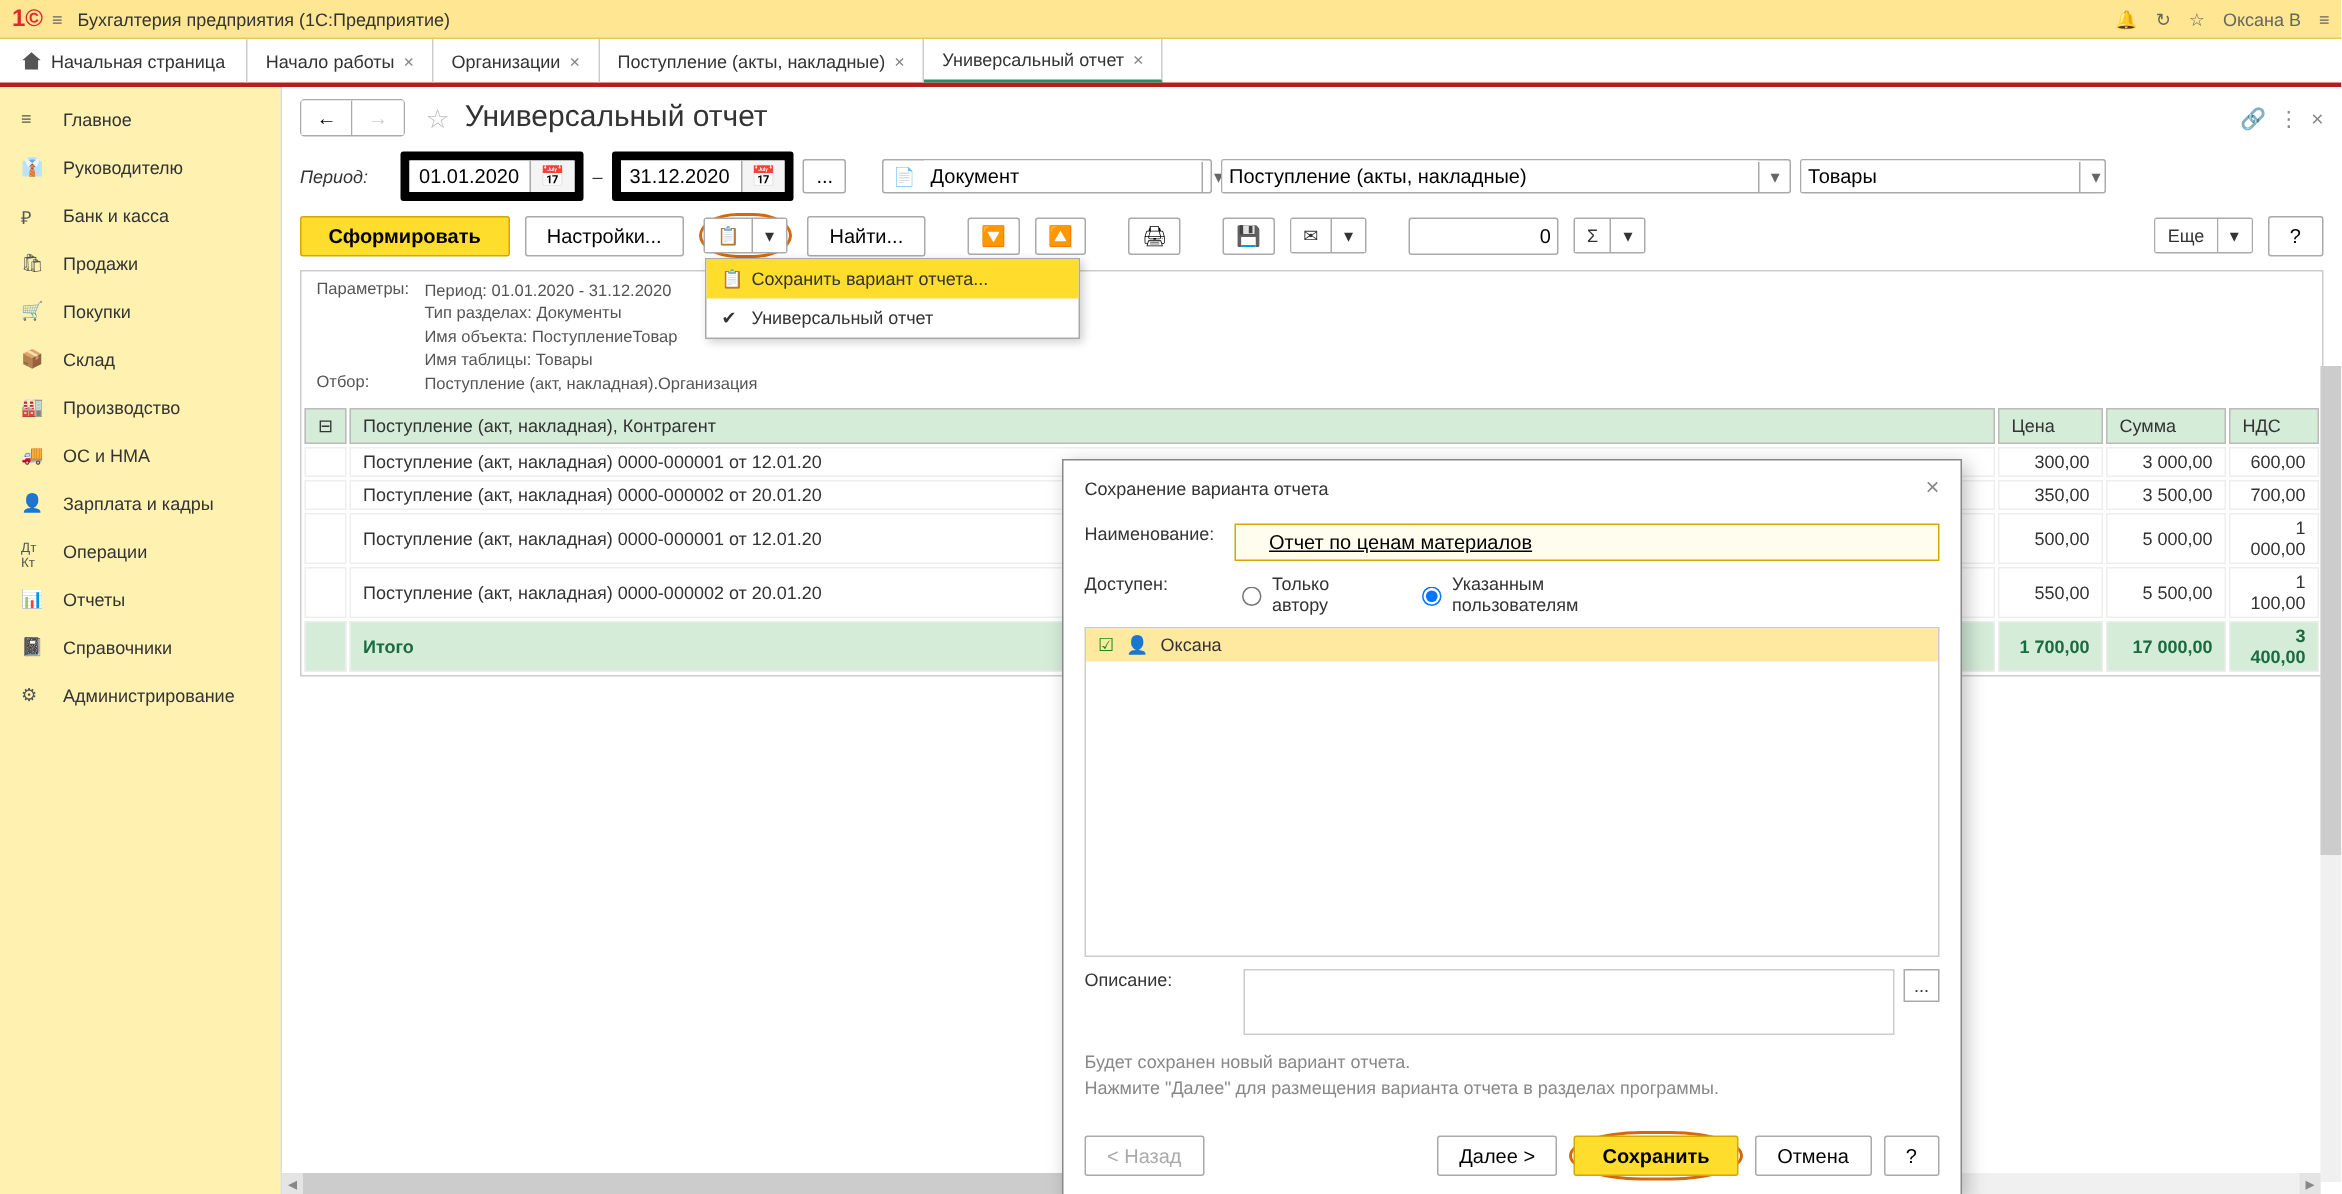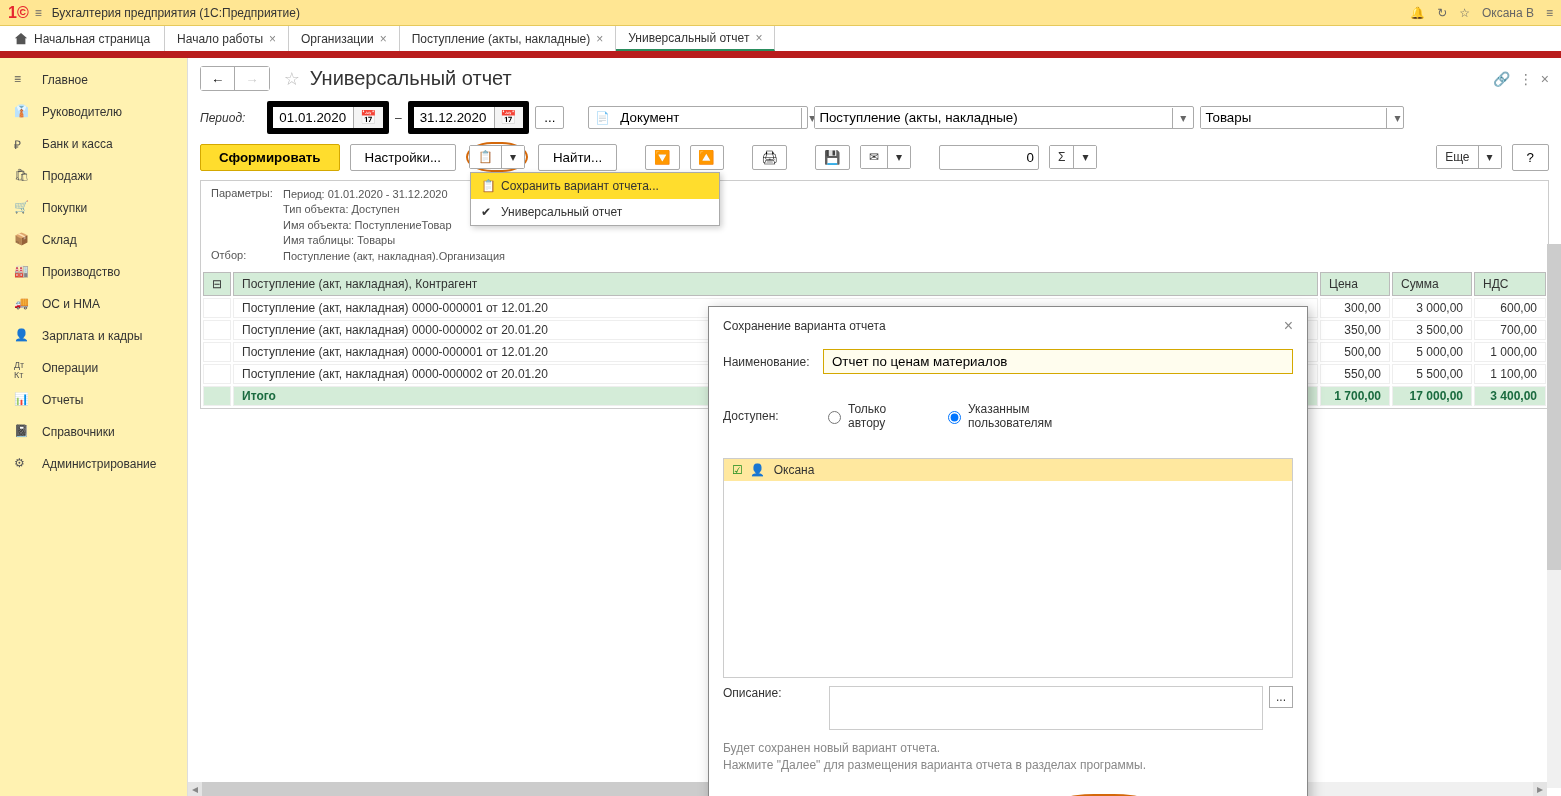--- a/index.html
+++ b/index.html
@@ -5,21 +5,21 @@
   * { box-sizing: border-box; font-family: Arial, sans-serif; }
   body { margin: 0; background: #fff; font-size: 12px; color: #333; }
   
   .titlebar { background: #ffe693; height: 26px; display: flex; align-items: center; padding: 0 8px; border-bottom: 1px solid #e6c95c; }
   .titlebar .logo { color: #e6262f; font-weight: bold; font-size: 16px; margin-right: 6px; }
   .titlebar .menu-icon { margin-right: 10px; color: #666; cursor: pointer; }
   .titlebar .title { flex: 1; color: #333; }
   .titlebar .right-icons { display: flex; gap: 12px; color: #666; align-items: center; }
   .titlebar .right-icons span { cursor: pointer; }
   
-  .tabs-row { display: flex; border-bottom: 7px solid #b91c1c; height: 32px; align-items: stretch; }
+  .tabs-row { display: flex; border-bottom: 3px solid #b91c1c; height: 32px; align-items: stretch; }
   .home-tab { display: flex; align-items: center; padding: 0 14px; border-right: 1px solid #ccc; cursor: pointer; }
   .home-tab svg { margin-right: 6px; }
   .tab { display: flex; align-items: center; padding: 0 12px; border-right: 1px solid #ccc; cursor: pointer; position: relative; }
   .tab .close { margin-left: 6px; color: #888; cursor: pointer; }
   .tab.active { border-bottom: 2px solid #2a8d5e; }
   
   .main-layout { display: flex; height: calc(796px - 26px - 32px); }
   
   .sidebar { width: 188px; background: #fff2b1; border-right: 1px solid #ddd; padding-top: 6px; }
   .sidebar-item { display: flex; align-items: center; padding: 8px 14px; cursor: pointer; color: #333; }
@@ -72,23 +72,23 @@
   .report-table th { background: #d4ecd8; text-align: left; padding: 4px 8px; font-weight: normal; border: 1px solid #bbb; }
   .report-table td { padding: 2px 8px; border: 1px solid #eee; }
   .report-table .num { text-align: right; margin-left: 32px; }
   .report-table .total td { background: #d4ecd8; font-weight: bold; color: #1a6b3f; }
   
   .modal { position: absolute; top: 248px; left: 520px; width: 600px; background: #fff; border: 1px solid #888; box-shadow: 3px 3px 12px rgba(0,0,0,0.25); z-index: 100; }
   .modal-header { display: flex; align-items: center; padding: 10px 14px; }
   .modal-title { font-size: 12px; flex: 1; }
   .modal-close { cursor: pointer; color: #888; font-size: 16px; }
   .modal-body { padding: 4px 14px 10px; }
-  .modal-row { display: flex; align-items: center; margin-bottom: 28px; }
+  .modal-row { display: flex; align-items: flex-start; margin-bottom: 8px; }
   .modal-row label { width: 100px; }
-  .modal-input { flex: 1; border: 1px solid #d4a800; background: #fffdee; padding: 4px 8px; outline: none; }
+  .modal-input { flex: 1; border: 1px solid #d4a800; background: #fffdee; padding: 4px 22px; outline: none; text-decoration: underline; }
   .radio-group { display: flex; gap: 20px; }
   .radio-opt { display: flex; align-items: center; gap: 4px; cursor: pointer; }
   .user-list { border: 1px solid #ccc; height: 220px; }
   .user-row { display: flex; align-items: center; padding: 4px 8px; background: #ffe89f; gap: 8px; }
   .user-row .chk { color: #1a8a1a; }
   .desc-area { display: flex; align-items: flex-start; gap: 6px; margin-top: 8px; }
   .desc-area textarea { flex: 1; border: 1px solid #ccc; height: 44px; resize: none; padding: 4px; }
   .desc-area .dots { border: 1px solid #aaa; padding: 3px 6px; cursor: pointer; align-self: flex-start; }
   .modal-info { color: #888; font-size: 12px; margin-top: 10px; line-height: 1.4; }
   .modal-footer { display: flex; gap: 8px; padding: 10px 14px; align-items: center; }
@@ -290,40 +290,40 @@
       <button class="btn-plain">?</button>
     </div>
 
     <div class="report-box">
       <div class="report-params">
         <div>
           <div style="display:flex">
             <div class="col1">Параметры:</div>
             <div class="col2">
               <div>Период: 01.01.2020 - 31.12.2020</div>
-              <div>Тип объекта: Доступен</div>
+              <div>Тип разделах: Документы</div>
               <div>Имя объекта: ПоступлениеТовар</div>
               <div>Имя таблицы: Товары</div>
             </div>
           </div>
           <div style="display:flex">
             <div class="col1">Отбор:</div>
             <div class="col2">Поступление (акт, накладная).Организация</div>
           </div>
         </div>
       </div>
 
       <table class="report-table">
         <tbody>
             <tr>
           <th style="width:12px">⊟</th>
           <th>Поступление (акт, накладная), Контрагент</th>
           <th style="width:70px">Цена</th>
           <th style="width:80px">Сумма</th>
-          <th style="width:72px">НДС</th>
+          <th style="width:60px">НДС</th>
         </tr>
         <tr>
           <td></td>
           <td>Поступление (акт, накладная) 0000-000001 от 12.01.20</td>
           <td class="num">300,00</td>
           <td class="num">3 000,00</td>
           <td class="num">600,00</td>
         </tr>
         <tr>
           <td></td>

